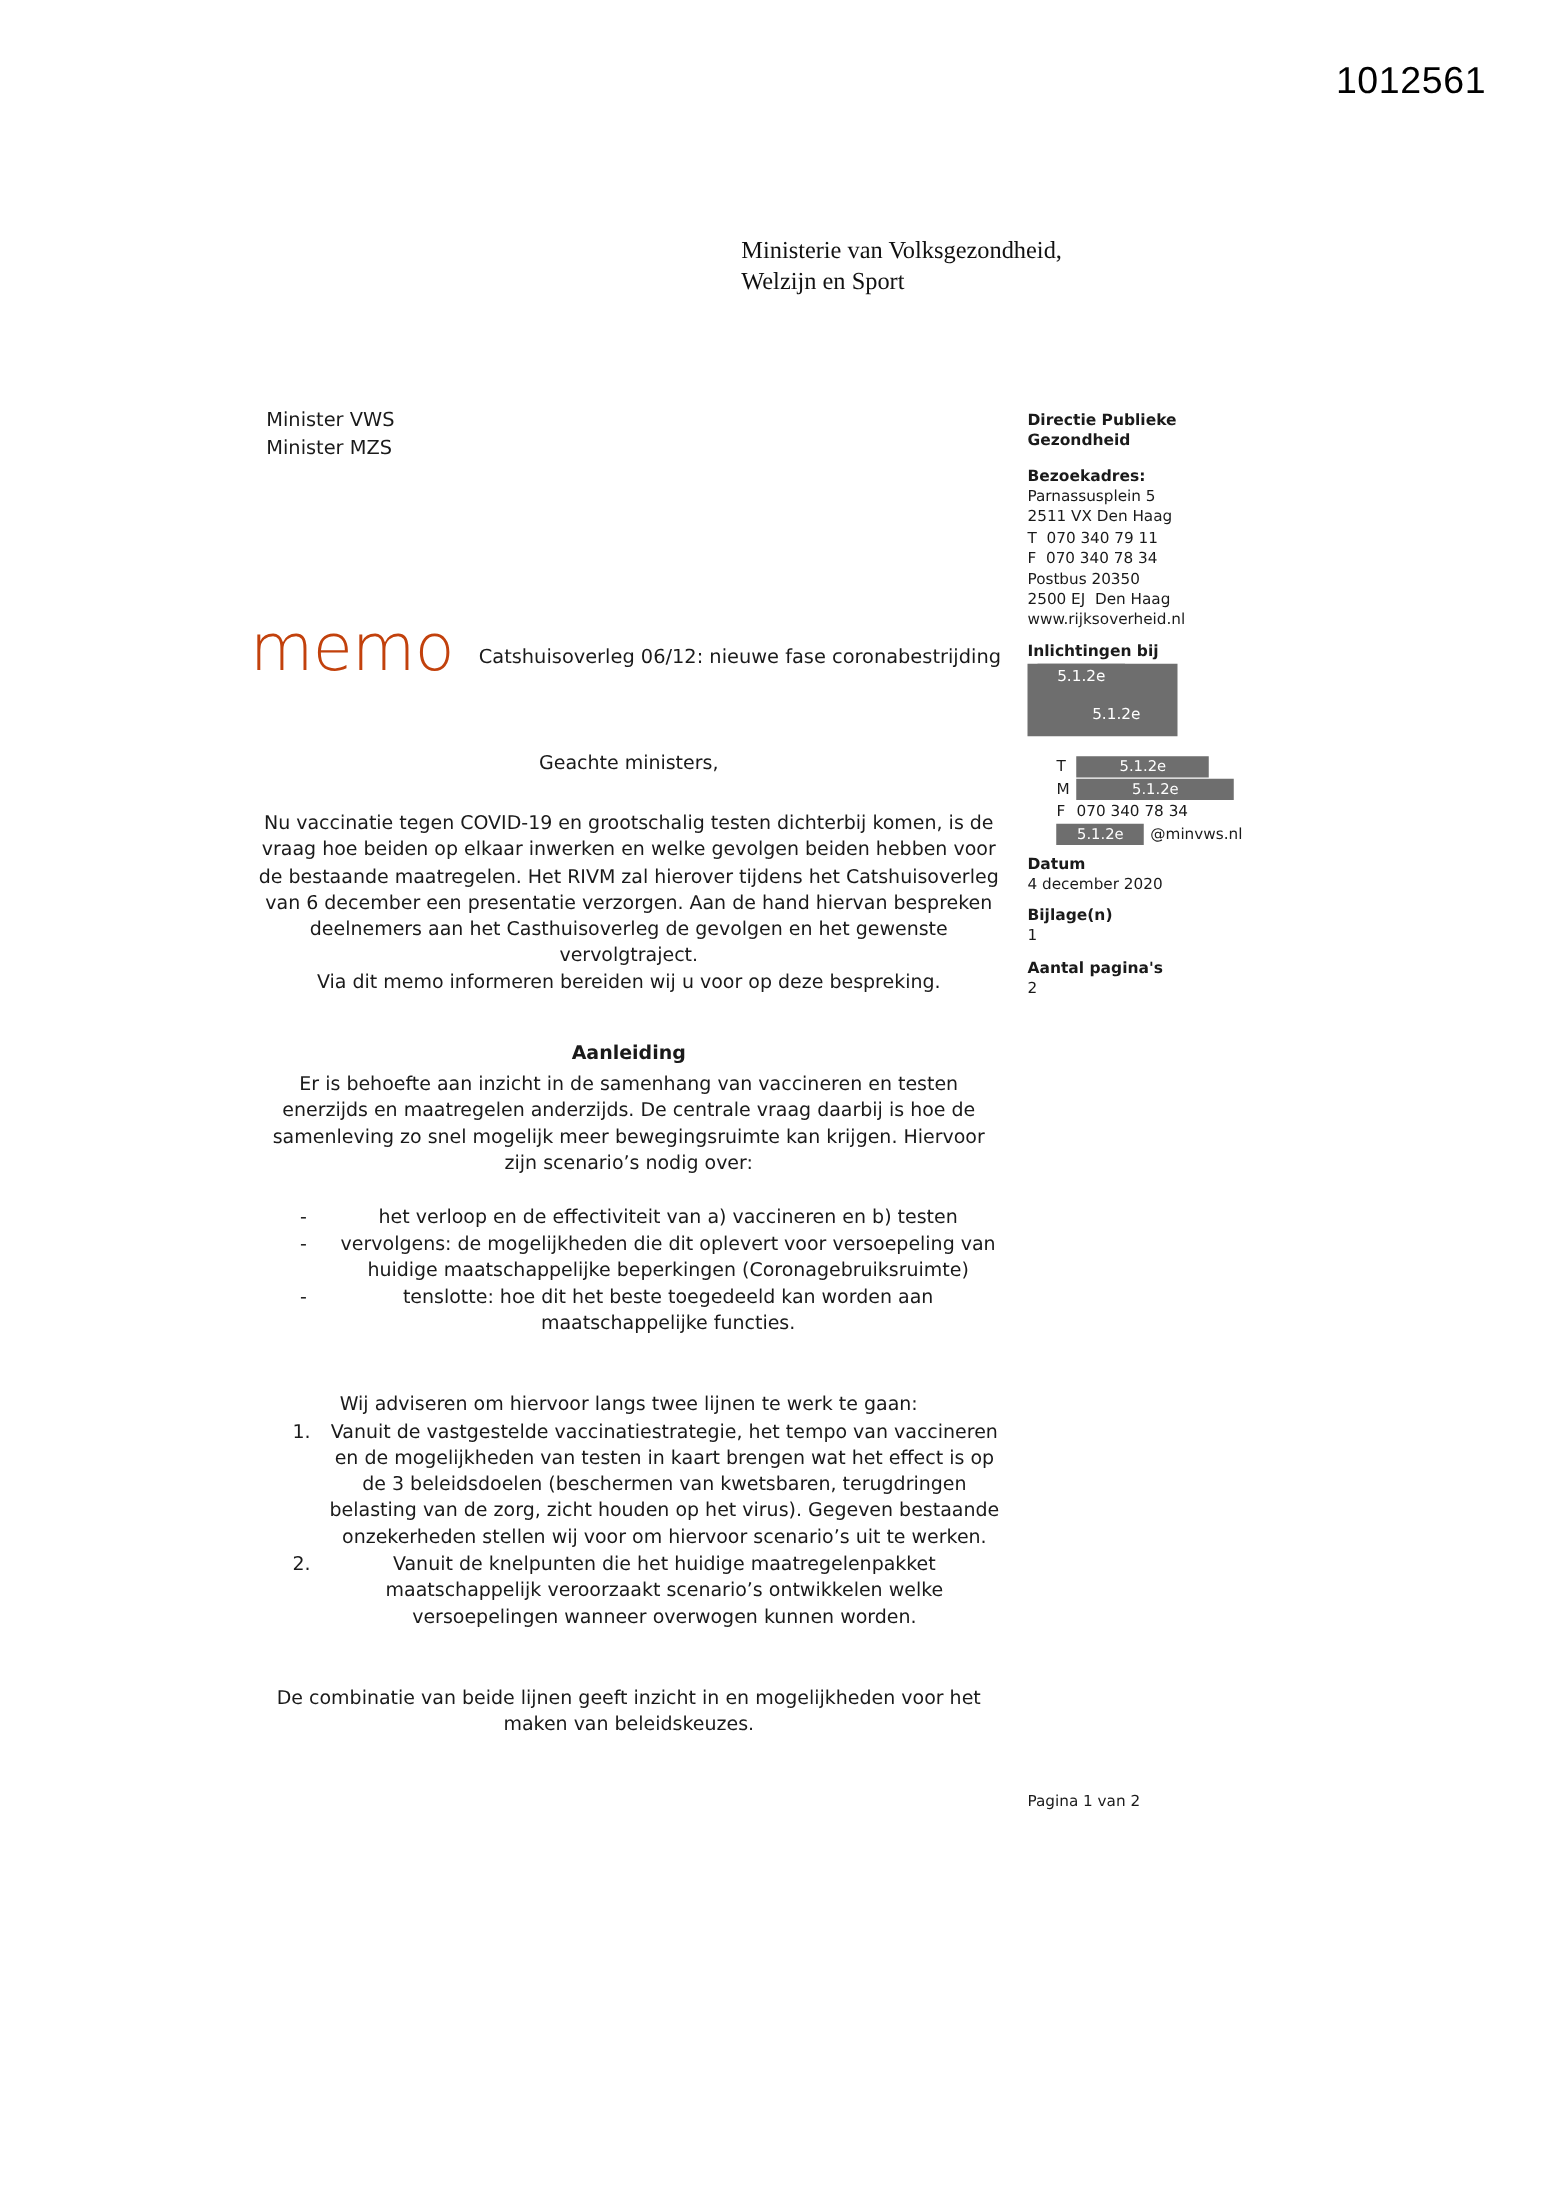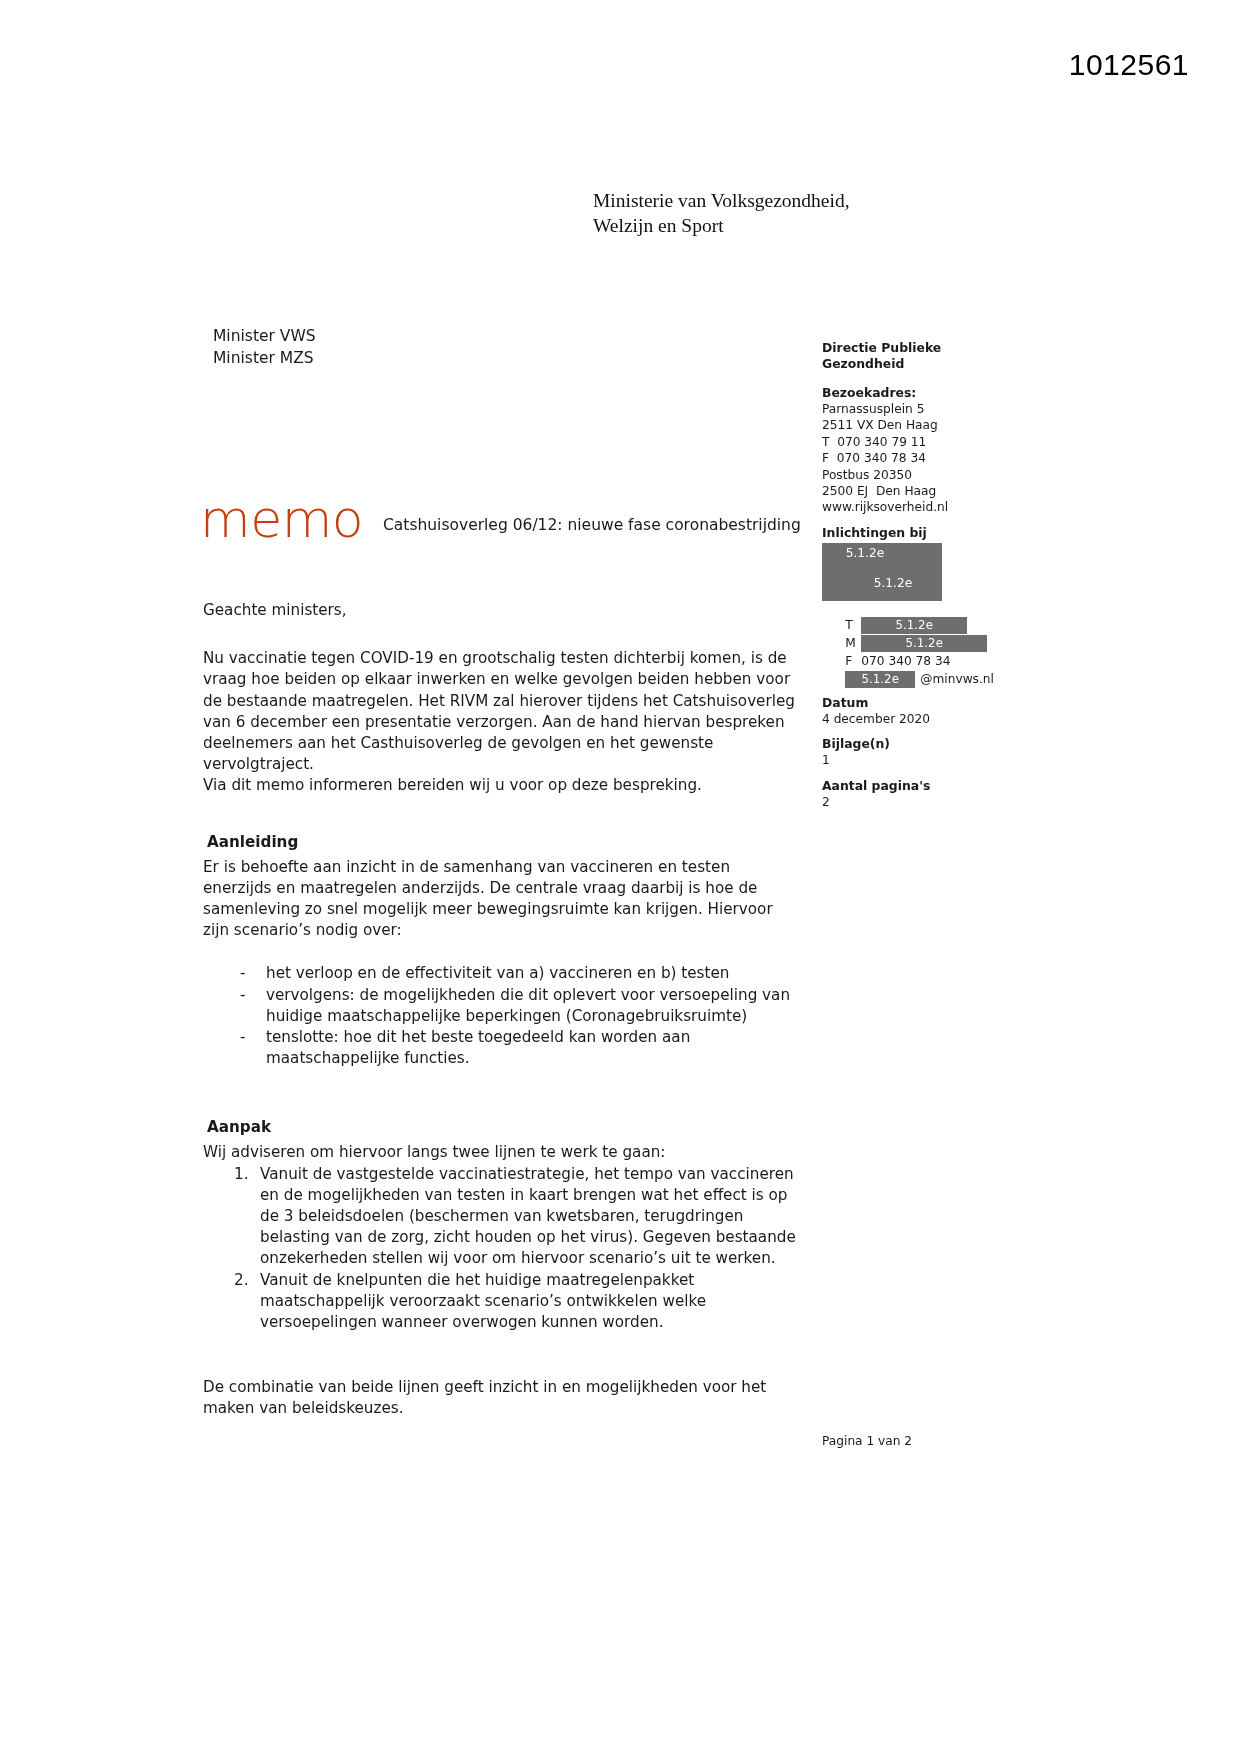--- a/index.html
+++ b/index.html
@@ -50,21 +50,21 @@
     font-size: 15.5px;
     line-height: 22px;
     color: #1a1a1a;
   }
   .addressee div { white-space: nowrap; }
 
   
   .sidebar {
     position: absolute;
     left: 822px;
-    top: 340px;
+    top: 328px;
     width: 215px;
     font-size: 12.2px;
     line-height: 16.4px;
     color: #1a1a1a;
   }
   .sb-head {
     font-weight: bold;
     font-size: 12.4px;
     line-height: 16px;
     white-space: pre-line;
@@ -144,20 +144,21 @@
 
   
   .body {
     position: absolute;
     left: 203px;
     top: 600px;
     width: 600px;
     font-size: 15.2px;
     line-height: 21.2px;
     color: #1a1a1a;
+    text-align: center;
   }
   .body p { margin: 0; }
   .salutation { margin-bottom: 27px !important; }
   .para { margin-bottom: 0 !important; }
   .spacer-lg { height: 31px; }
   .spacer-md { height: 22px; }
   .spacer-sm { height: 13px; }
 
   h2.sec {
     margin: 4px;
@@ -298,21 +299,20 @@
 
     <ul class="dash-list">
       <li>het verloop en de effectiviteit van a) vaccineren en b) testen</li>
       <li>vervolgens: de mogelijkheden die dit oplevert voor versoepeling van huidige maatschappelijke beperkingen (Coronagebruiksruimte)</li>
       <li>tenslotte: hoe dit het beste toegedeeld kan worden aan maatschappelijke functies.</li>
     </ul>
 
     <div class="spacer-lg"></div>
     <div class="spacer-sm"></div>
 
-    <h2 class="sec">Aanpak</h2>
     <p class="para">Wij adviseren om hiervoor langs twee lijnen te werk te gaan:</p>
 
     <ol class="num-list">
       <li>Vanuit de vastgestelde vaccinatiestrategie, het tempo van vaccineren en de mogelijkheden van testen in kaart brengen wat het effect is op de 3 beleidsdoelen (beschermen van kwetsbaren, terugdringen belasting van de zorg, zicht houden op het virus). Gegeven bestaande onzekerheden stellen wij voor om hiervoor scenario’s uit te werken.</li>
       <li>Vanuit de knelpunten die het huidige maatregelenpakket maatschappelijk veroorzaakt scenario’s ontwikkelen welke versoepelingen wanneer overwogen kunnen worden.</li>
     </ol>
 
     <div class="spacer-lg"></div>
     <div class="spacer-sm"></div>
 

